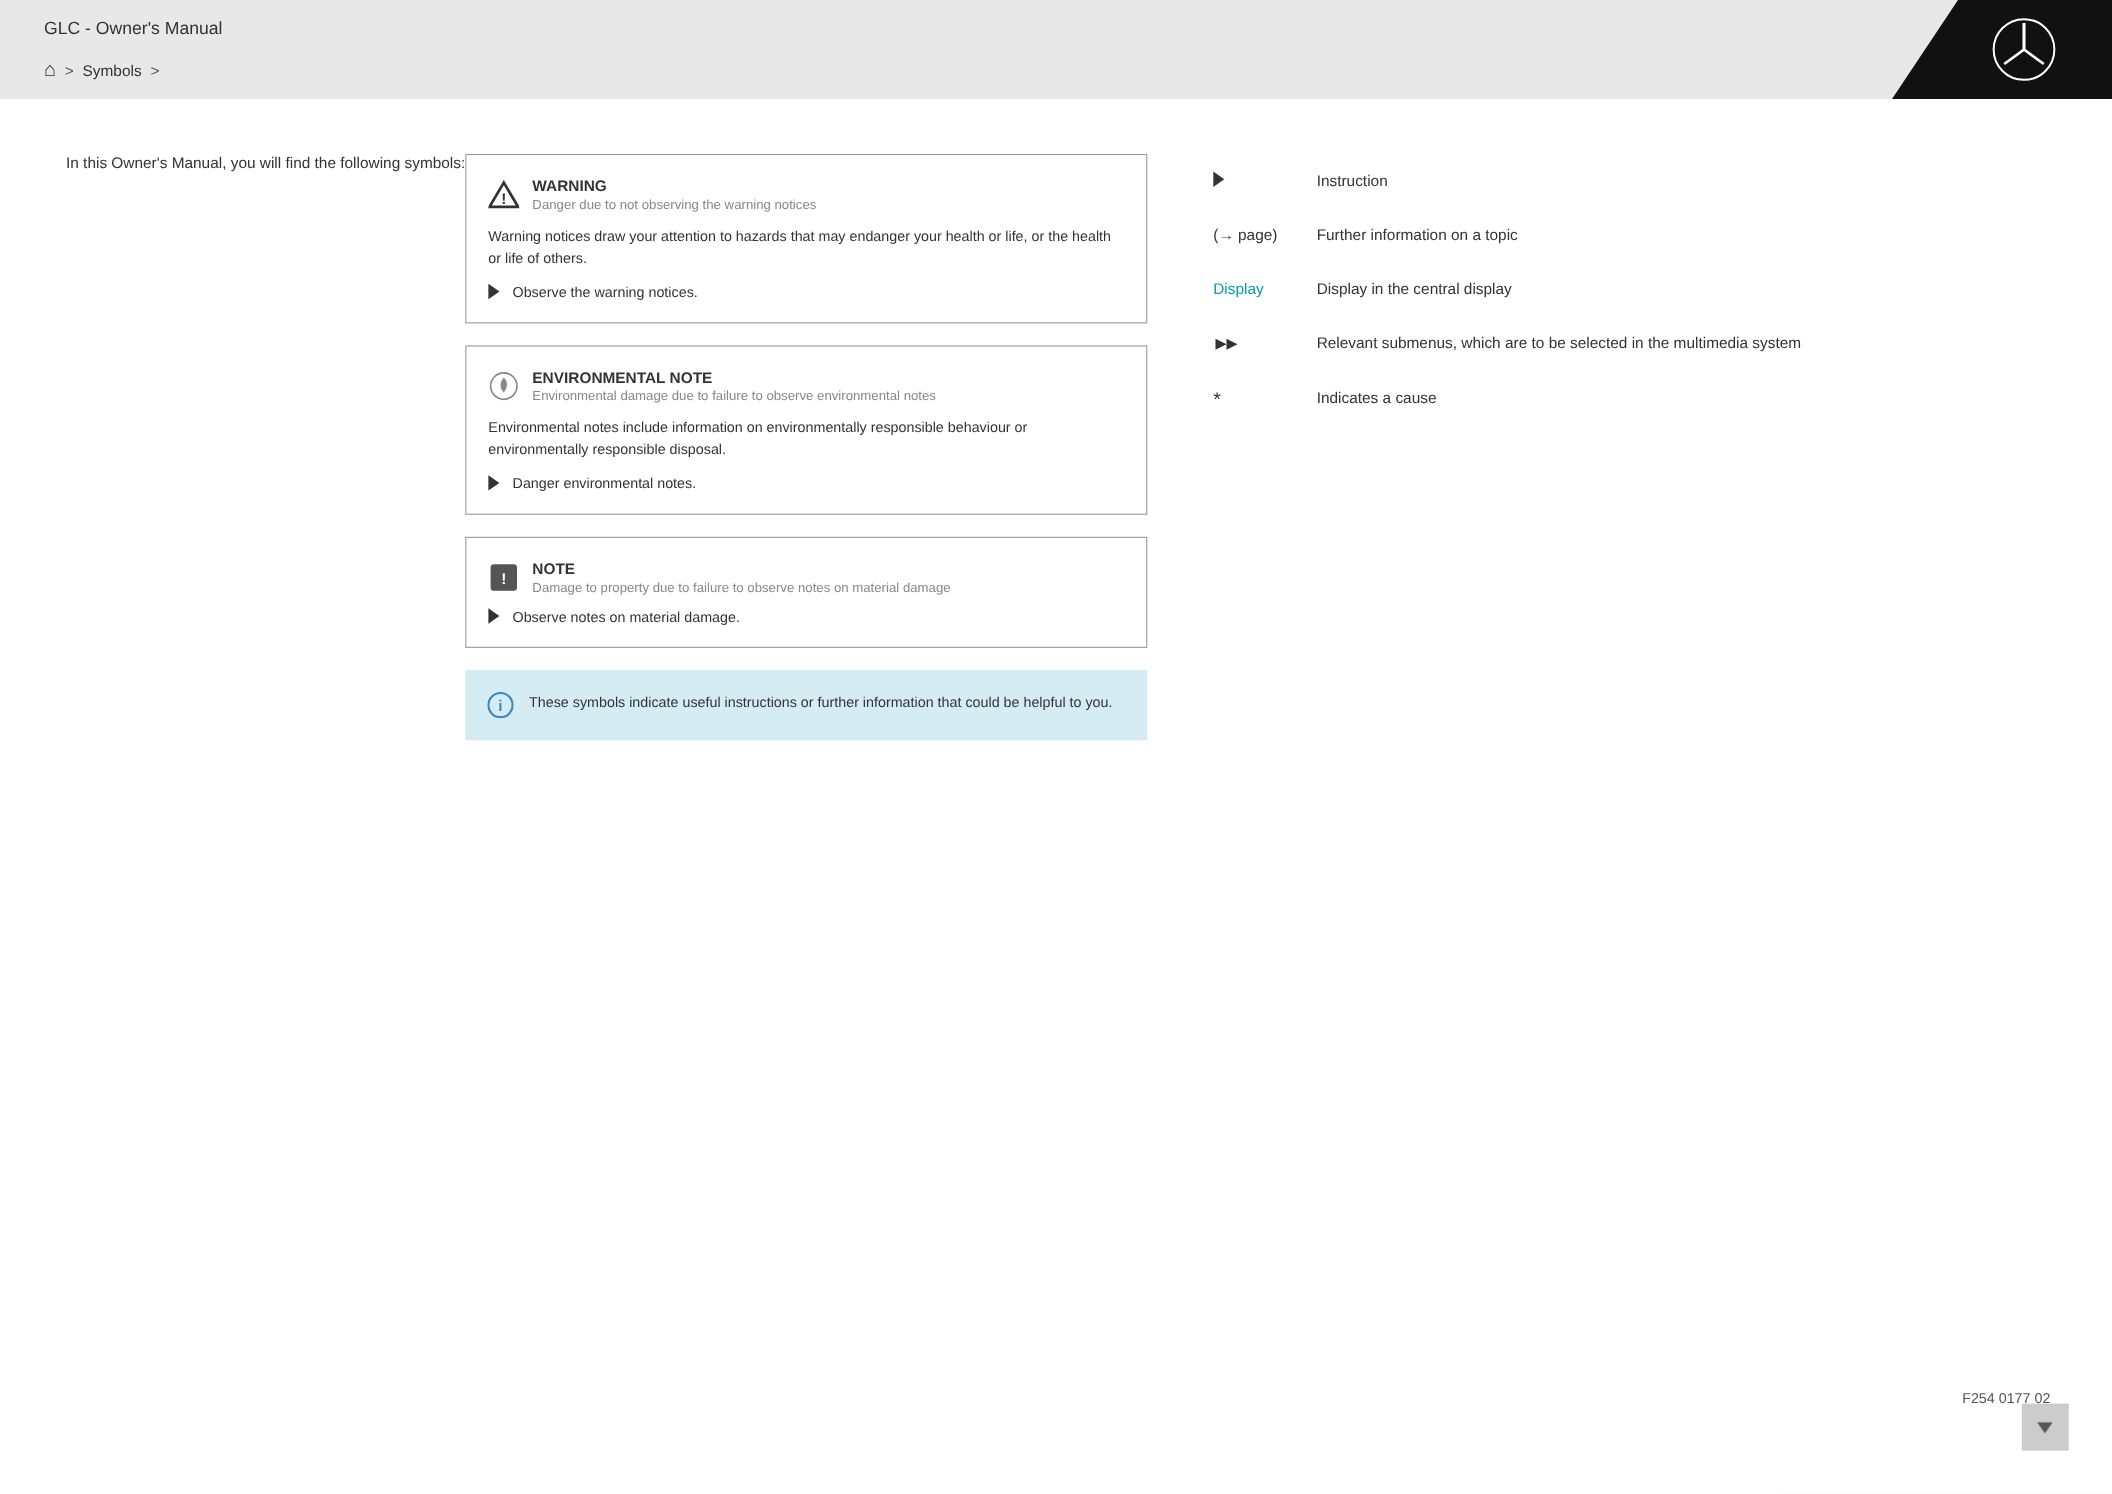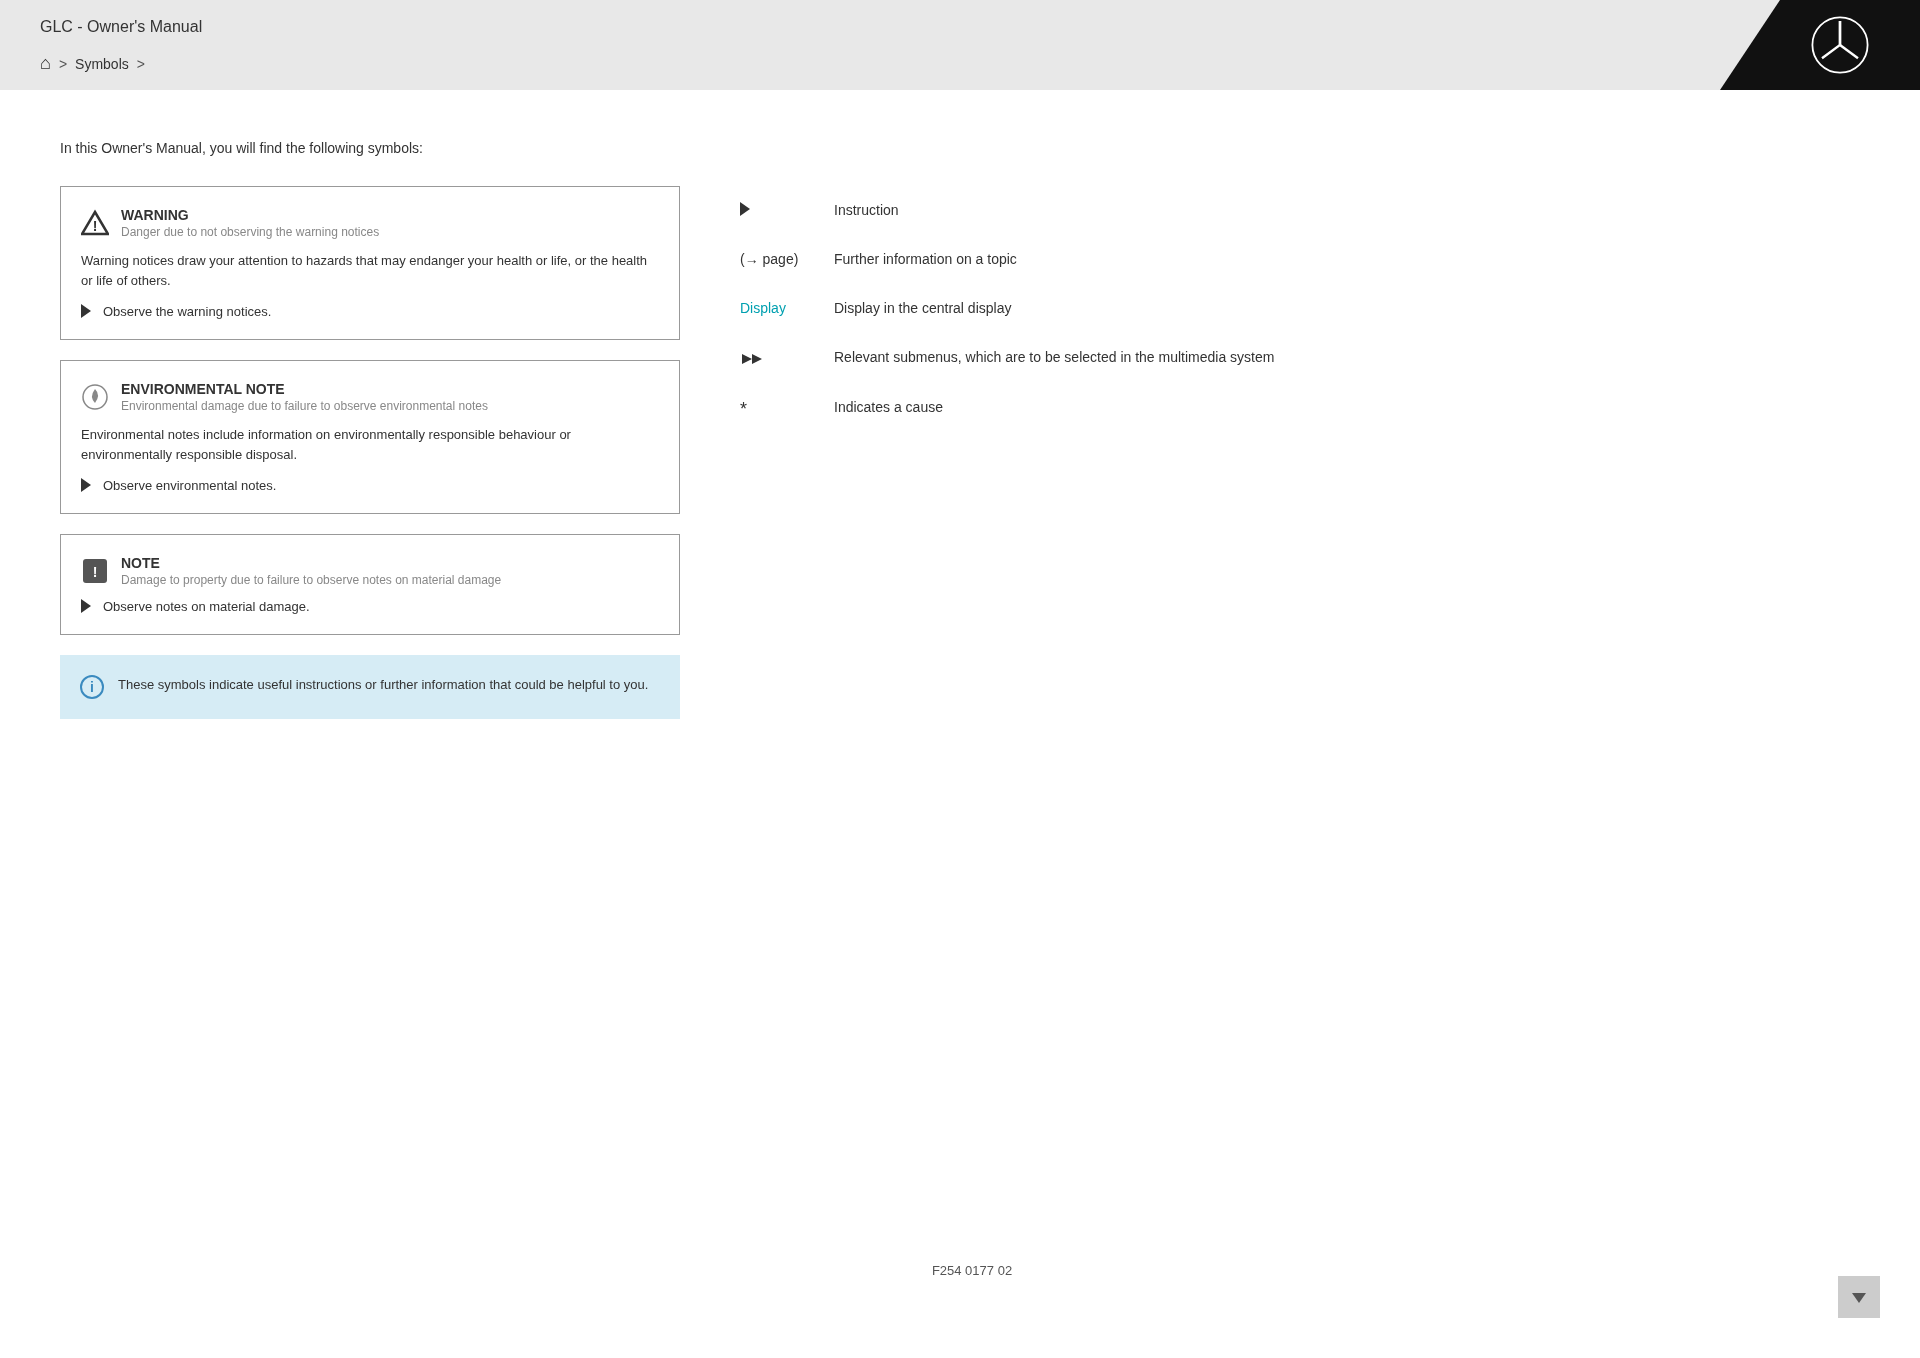--- a/index.html
+++ b/index.html
@@ -54,21 +54,21 @@
       margin-left: 40px;
     }
 
     
     .main-content {
       background: #fff;
       margin: 0;
       padding: 50px 36px 60px 60px;
       min-height: calc(1358px - 90px);
       display: flex;
-      flex-direction: column;
+      flex-direction: row;
     }
 
     .intro-text {
       font-size: 14px;
       color: #333;
       margin-bottom: 30px;
     }
 
     .content-columns {
       display: flex;
@@ -285,21 +285,21 @@
             </svg>
           </div>
           <div class="notice-title-group">
             <div class="notice-title">ENVIRONMENTAL NOTE</div>
             <div class="notice-subtitle">Environmental damage due to failure to observe environmental notes</div>
           </div>
         </div>
         <div class="notice-body">Environmental notes include information on environmentally responsible behaviour or environmentally responsible disposal.</div>
         <div class="notice-instruction">
           <span class="arrow-right"></span>
-          <span class="notice-instruction-text">Observe environmental notes.</span>
+          <span class="notice-instruction-text">Danger environmental notes.</span>
         </div>
       </div>
 
       <div class="notice-box">
         <div class="notice-header">
           <div class="notice-icon">
             <svg width="28" height="28" viewBox="0 0 28 28">
               <rect x="2" y="2" width="24" height="24" rx="3" fill="#555"></rect>
               <text x="14" y="20" text-anchor="middle" font-size="14" font-weight="bold" fill="white">!</text>
             </svg>

